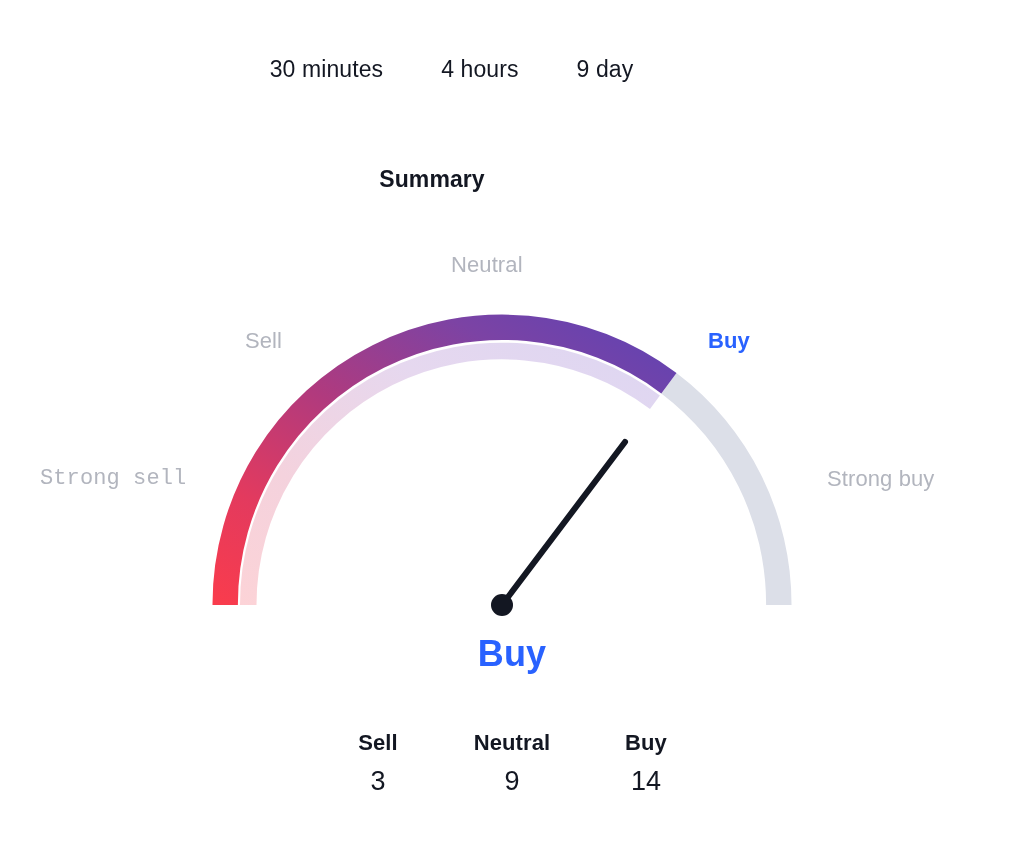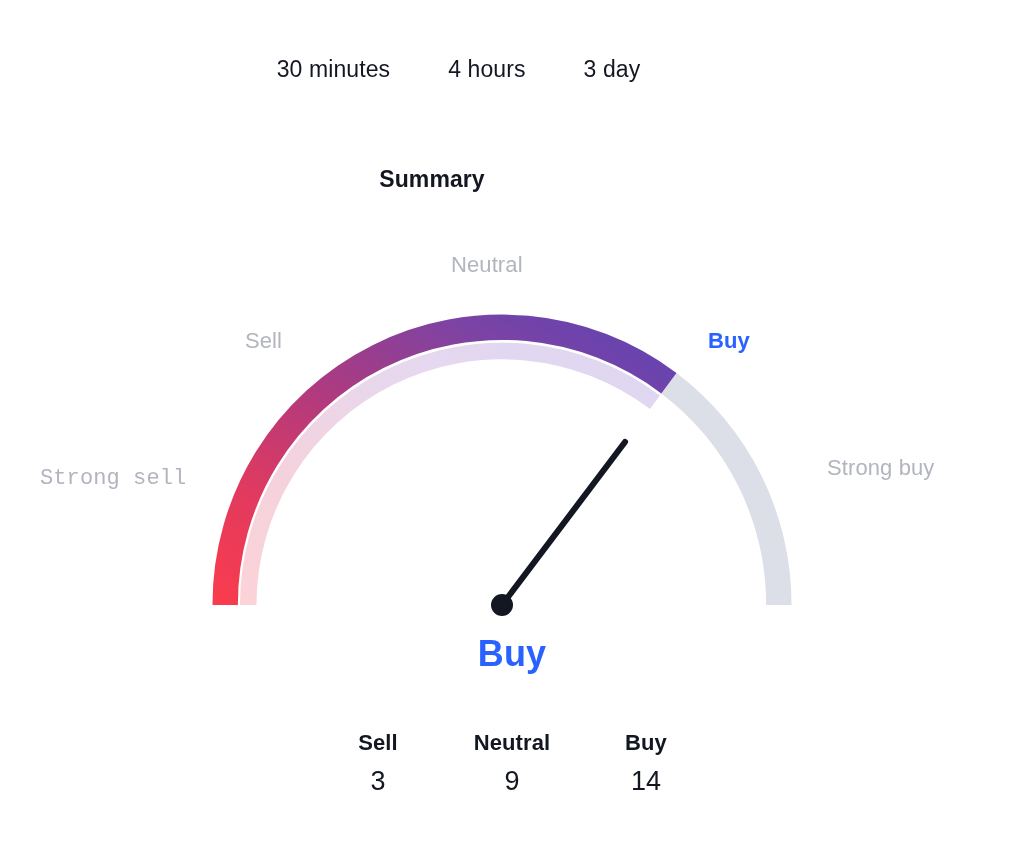--- a/index.html
+++ b/index.html
@@ -14,21 +14,21 @@
     font-family: "Liberation Sans", sans-serif;
     color: #131722;
     overflow: hidden;
     position: relative;
   }
 
   
   .tabbar {
     position: absolute;
     top: 38px;
-    left: 10px;
+    left: 3px;
     width: 897px;
     height: 62px;
     display: flex;
     align-items: center;
     justify-content: center;
     gap: 0px;
     box-sizing: border-box;
     padding: 0 22px;
   }
   .tab {
@@ -143,21 +143,21 @@
     color: #131722;
     line-height: 1.0;
   }
 </style>
 </head>
 <body>
 
 <div class="tabbar">
   <div class="tab">30 minutes</div>
   <div class="tab">4 hours</div>
-  <div class="tab">3 day</div>
+  <div class="tab">9 day</div>
 </div>
 
 <div class="summary-title">Summary</div>
 
 <div class="gauge-wrap">
   <svg class="gauge-svg" viewBox="0 0 1024 420">
     <defs>
       <linearGradient id="arcGrad" x1="0" y1="1" x2="1" y2="0" gradientUnits="objectBoundingBox">
         <stop offset="0%" stop-color="#fa3c4c"></stop>
         <stop offset="22%" stop-color="#e33a5e"></stop>
@@ -195,21 +195,21 @@
     <g>
       <line x1="502" y1="380" x2="625" y2="217" stroke="#131722" stroke-width="6" stroke-linecap="round"></line>
       <circle cx="502" cy="380" r="11" fill="#131722"></circle>
     </g>
   </svg>
 
   <span class="arc-label lbl-strong-sell" style="top:241px;">Strong sell</span>
   <span class="arc-label lbl-sell" style="top:103px;">Sell</span>
   <span class="arc-label lbl-neutral" style="top:27px;">Neutral</span>
   <span class="arc-label bold lbl-buy" style="top:103px;">Buy</span>
-  <span class="arc-label lbl-strong-buy" style="top:230px;">Strong buy</span>
+  <span class="arc-label lbl-strong-buy" style="top:241px;">Strong buy</span>
 </div>
 
 <div class="verdict">Buy</div>
 
 <div class="counts">
   <div class="count-col">
     <div class="count-label">Sell</div>
     <div class="count-value">3</div>
   </div>
   <div class="count-col">

